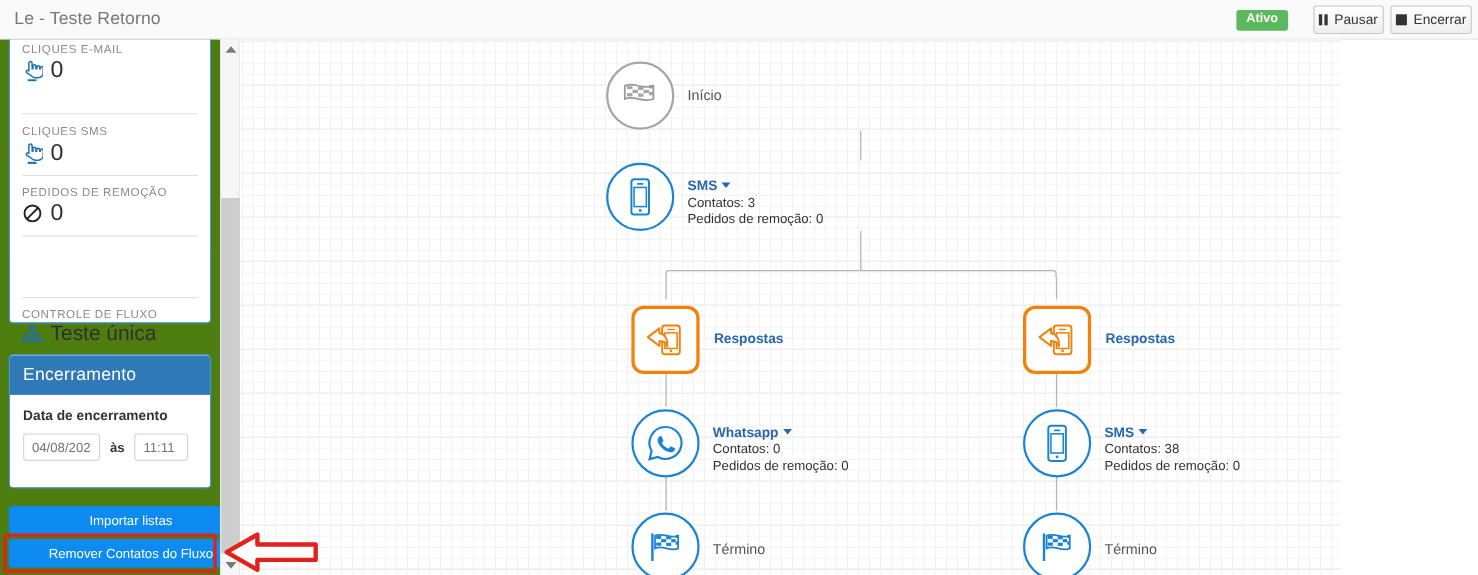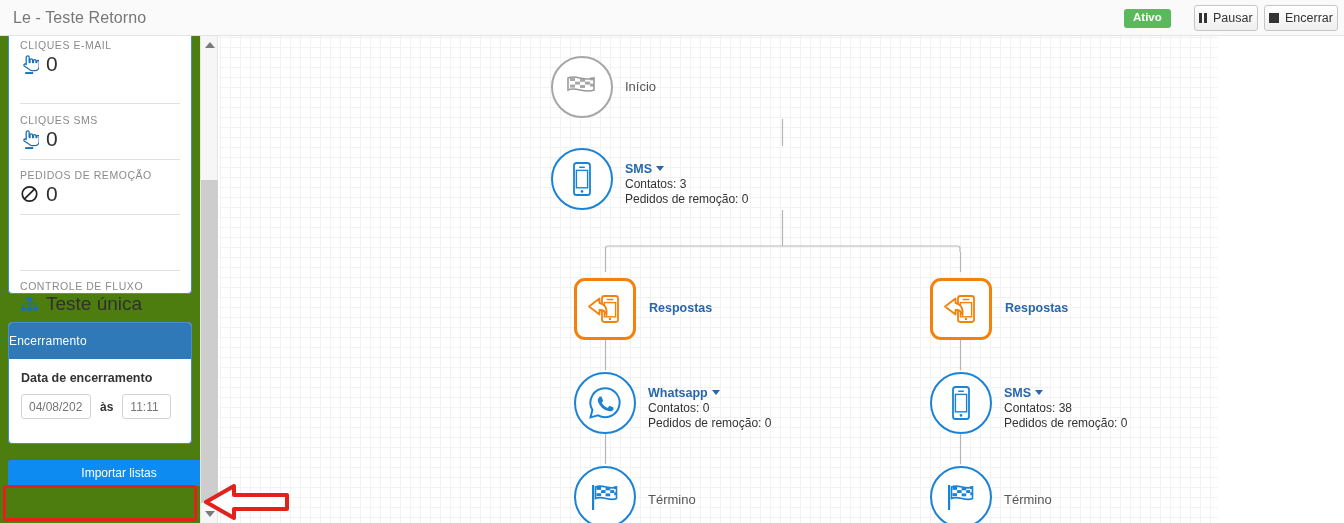--- a/index.html
+++ b/index.html
@@ -66,22 +66,22 @@
   .stat-value .num { font-size: 21px; color: #303030; }
   .stat-value .txt { font-size: 19px; color: #303030; }
   .stat-sep { position: absolute; left: 11px; width: 160px;
     border-top: 1px solid #e0e0e0; }
   svg.ic { display:block; }
 
   
   .enc-panel { top: 286px; height: 122px; padding: 0; overflow: hidden; }
   .enc-head {
     height: 36px; background: #3079b8; color: #ffffff;
-    font-size: 12px; display: flex; align-items: center;
-    letter-spacing: .2px;
+    font-size: 16px; display: flex; align-items: center;
+    padding-left: 12px; letter-spacing: .2px;
   }
   .enc-body { padding: 12px 12px 0 12px; }
   .enc-label { font-size: 12.5px; font-weight: bold; color: #333333; }
   .enc-row { margin-top: 9px; display: flex; align-items: center; gap: 9px; }
   .enc-input {
     border: 1px solid #d4d4d4; border-radius: 3px;
     height: 25px; font-size: 12px; color: #aaaaaa;
     padding: 0 7px; background: #ffffff;
     font-family: "Liberation Sans", sans-serif;
   }
@@ -271,20 +271,23 @@
           <span class="enc-as">às</span>
           <input class="enc-input time" type="text" readonly="" placeholder="11:11" style="">
         </div>
       </div>
     </div>
 
     <button class="blue-btn btn-importar">
       <span>Importar listas</span>
       <span class="caret"></span>
     </button>
+    <button class="blue-btn btn-remover">
+      <span>Remover Contatos do Fluxo</span>
+    </button>
     <div class="redbox"></div>
   </div>
 
   <div class="scrollbar">
     <div class="sb-btn sb-up">
       <span class="sb-chev"></span>
     </div>
     <div class="sb-thumb"></div>
     <div class="sb-btn sb-down">
       <span class="sb-chev"></span>

